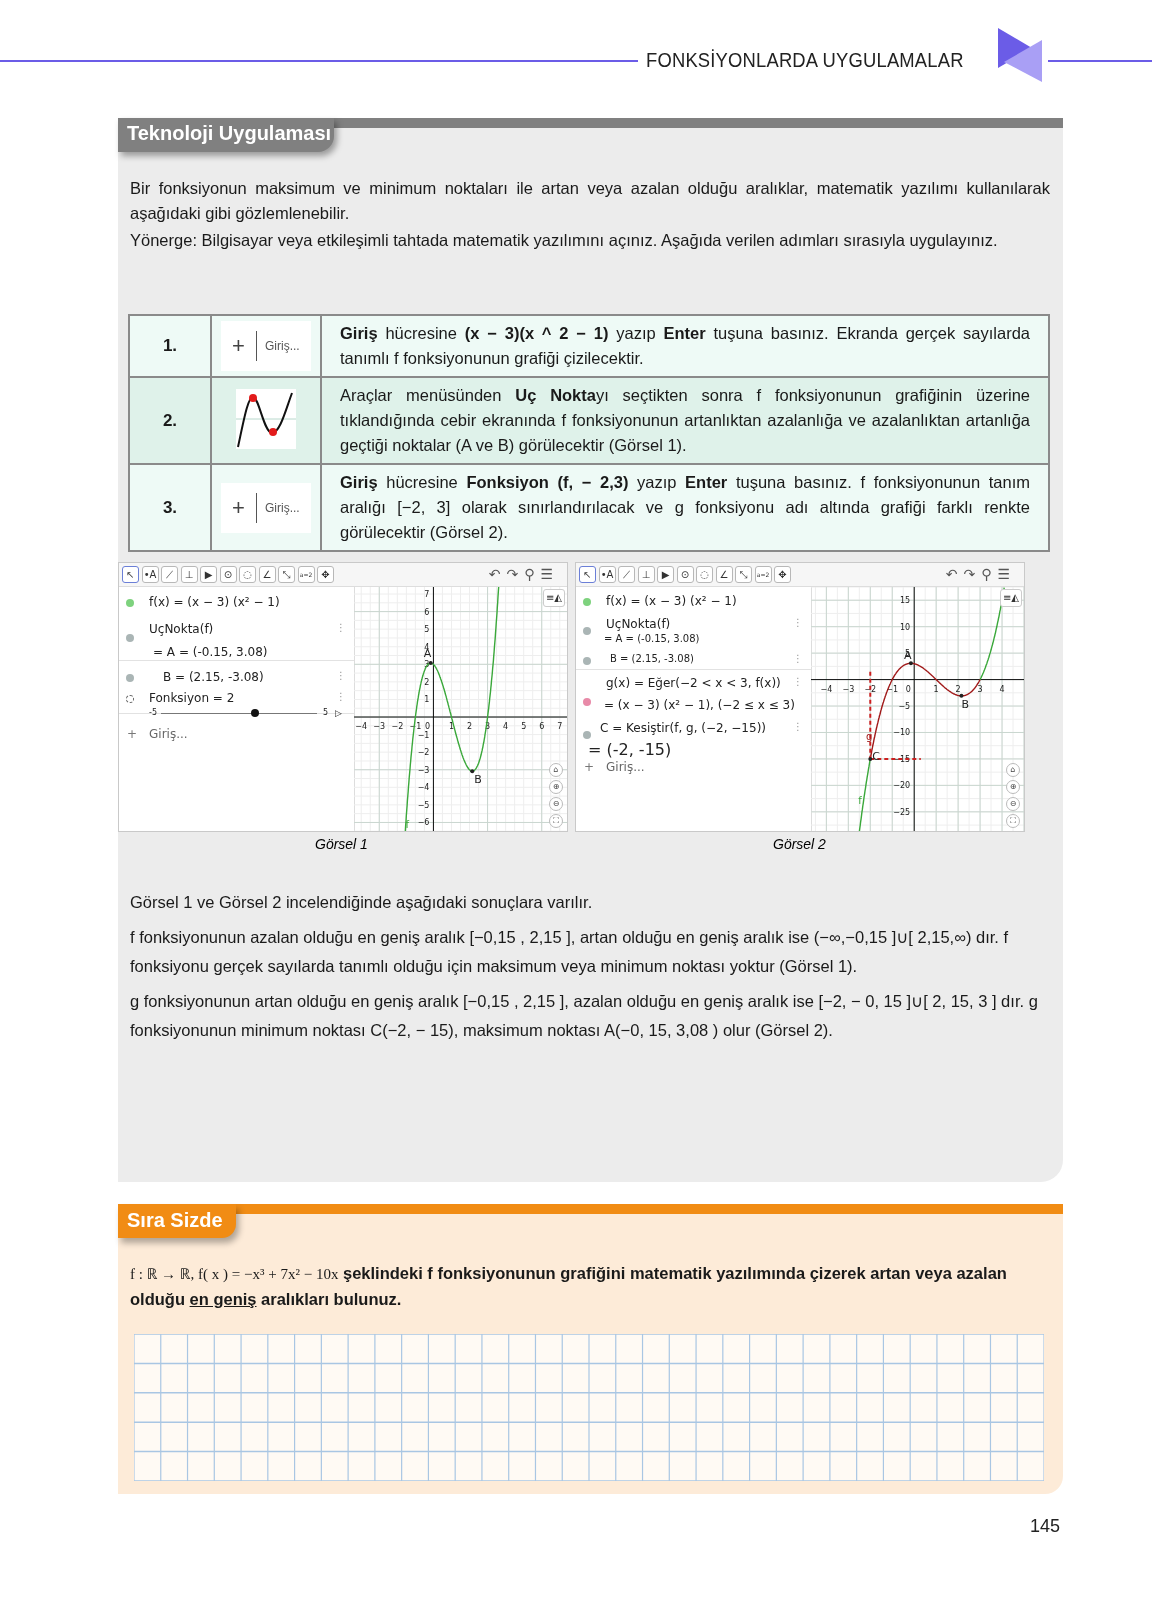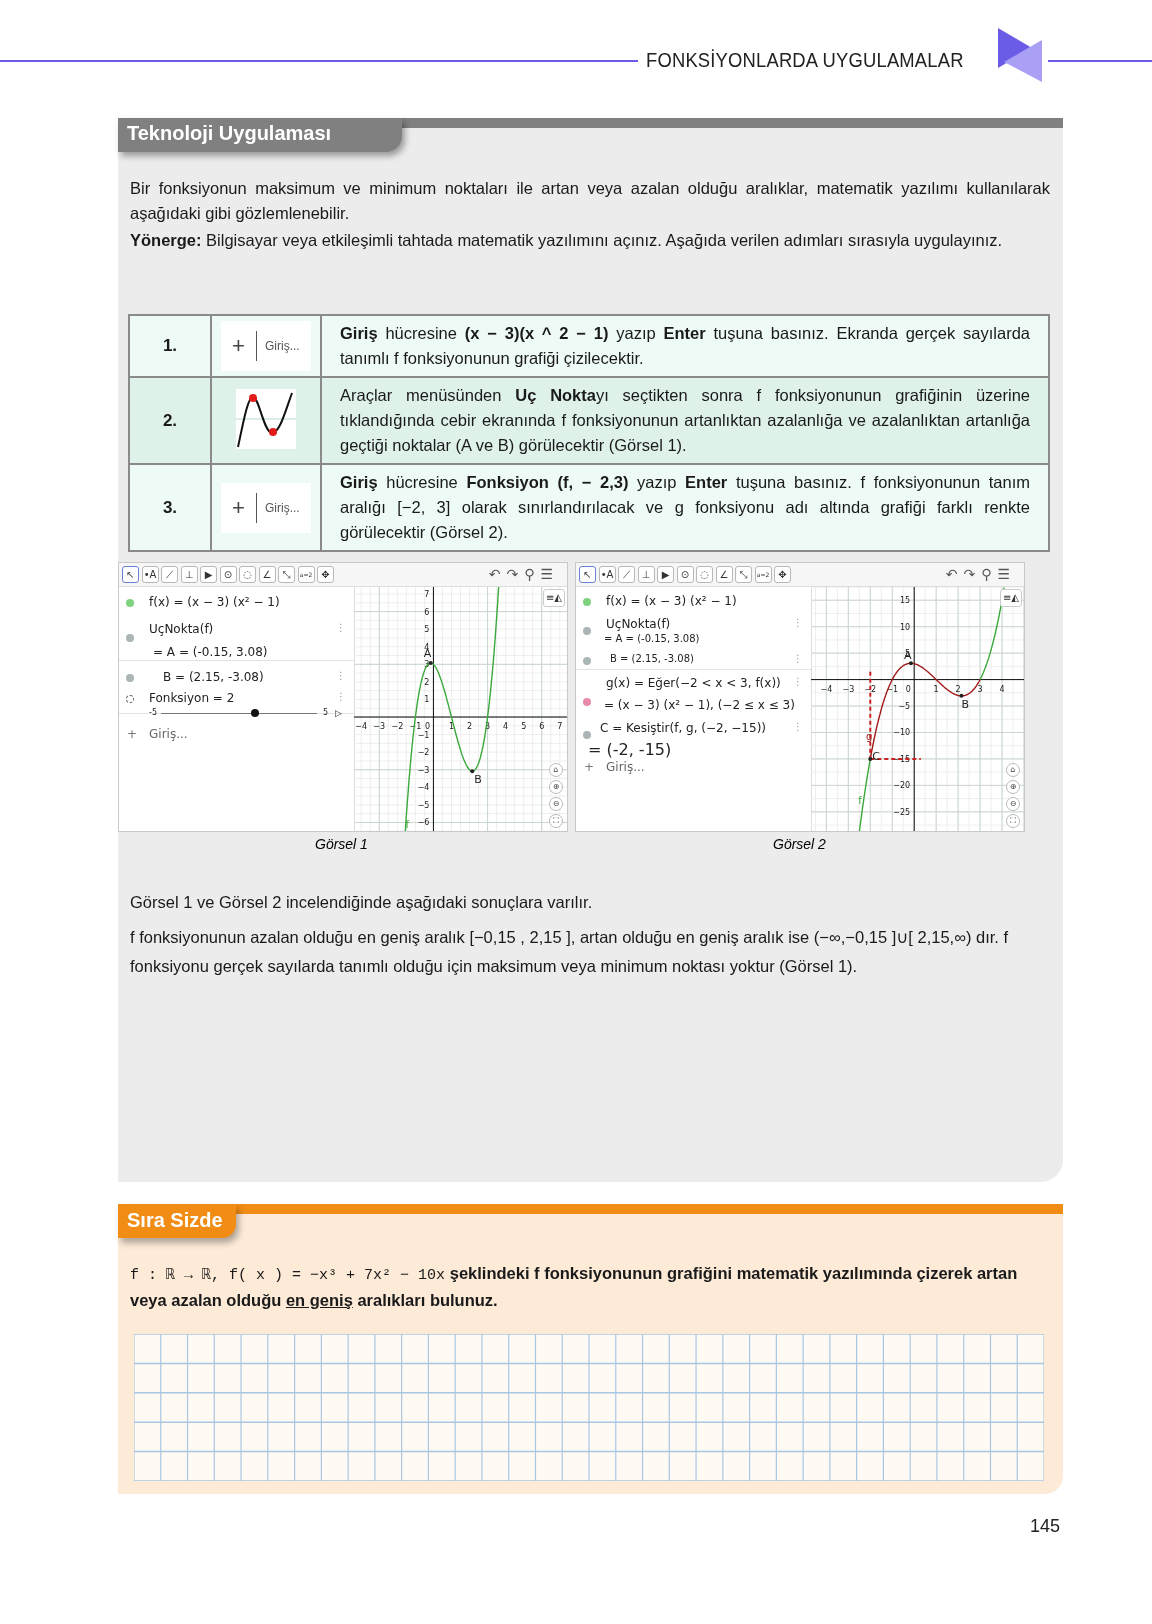--- a/index.html
+++ b/index.html
@@ -8,24 +8,24 @@
 
   
   .hdr-line-left { position: absolute; left: 0; top: 60px; width: 638px; height: 2px; background: #6b5ce7; }
   .hdr-line-right { position: absolute; left: 1048px; top: 60px; width: 104px; height: 2px; background: #6b5ce7; }
   .hdr-title { position: absolute; left: 646px; top: 49px; font-size: 20px; letter-spacing: 0.2px; color: #222; font-family: "Liberation Sans", sans-serif; transform: scaleX(0.92); transform-origin: left; }
   .hdr-icon { position: absolute; left: 996px; top: 26px; width: 48px; height: 56px; }
 
   
   .tech { position: absolute; left: 118px; top: 118px; width: 945px; height: 1064px; background: #ececec; border-radius: 0 0 22px 0; }
   .tech-topbar { position: absolute; left: 0; top: 0; width: 945px; height: 10px; background: #808080; }
-  .tech-tab { position: absolute; left: 0; top: 0; width: 284px; height: 34px; background: #808080; border-radius: 0 0 16px 0; box-shadow: 3px 4px 6px rgba(0,0,0,0.35); color: #fff; font-weight: bold; font-size: 20px; padding: 4px 0 0 9px; }
+  .tech-tab { position: absolute; left: 0; top: 0; width: 216px; height: 34px; background: #808080; border-radius: 0 0 16px 0; box-shadow: 3px 4px 6px rgba(0,0,0,0.35); color: #fff; font-weight: bold; font-size: 20px; padding: 4px 0 0 9px; }
   .intro { position: absolute; left: 12px; top: 58px; width: 920px; font-size: 16.5px; line-height: 25px; text-align: justify; }
   .intro p { margin-bottom: 2px; }
-  .intro b { font-weight: bold; }
+  .intro b { font-weight: normal; }
 
   
   .steps { position: absolute; left: 10px; top: 196px; width: 922px; border-collapse: collapse; }
   .steps td { border: 2px solid #8a8a8a; background: #eefaf6; vertical-align: middle; }
   .steps tr.alt td { background: #dff2ea; }
   .steps td.num { width: 82px; text-align: center; font-weight: bold; font-size: 17px; }
   .steps td.ico { width: 110px; text-align: center; padding: 4px; }
   .steps td.txt { padding: 5px 18px 5px 18px; font-size: 16.5px; line-height: 25px; text-align: justify; }
   .input-box { display: inline-flex; align-items: center; width: 90px; height: 50px; background: #fff; margin: auto; }
   .input-box .plus { width: 36px; text-align: center; font-size: 22px; color: #444; border-right: 1px solid #555; line-height: 30px; }
@@ -56,21 +56,21 @@
   .cap2 { left: 655px; }
 
   .results { position: absolute; left: 12px; top: 770px; width: 920px; font-size: 16.5px; line-height: 29px; }
   .results p { margin-bottom: 6px; }
 
   
   .sira { position: absolute; left: 118px; top: 1204px; width: 945px; height: 290px; background: #fdebd8; border-radius: 0 0 18px 0; }
   .sira-topbar { position: absolute; left: 0; top: 0; width: 945px; height: 10px; background: #f18c14; }
   .sira-tab { position: absolute; left: 0; top: 0; width: 118px; height: 34px; background: #f18c14; border-radius: 0 0 14px 0; box-shadow: 3px 5px 6px rgba(0,0,0,0.3); color: #fff; font-weight: bold; font-size: 20px; padding: 5px 0 0 9px; }
   .sira-text { position: absolute; left: 12px; top: 57px; width: 920px; font-size: 16.5px; line-height: 25px; font-weight: bold; }
-  .sira-text .math { font-weight: normal; font-family: Liberation Mono, monospace; font-size: 15px; text-align: center; }
+  .sira-text .math { font-weight: normal; font-family: Liberation Serif, serif; font-size: 15px; text-align: center; }
   .sira-text u { text-decoration: underline; }
   .grid { position: absolute; left: 16px; top: 130px; width: 910px; height: 147px; background: #fffaf4; }
 
   .page-num { position: absolute; left: 1030px; top: 1516px; font-size: 18px; color: #222; }
 </style>
 </head>
 <body>
 
 <div class="hdr-line-left"></div>
 <div class="hdr-title">FONKSİYONLARDA UYGULAMALAR</div>
@@ -435,20 +435,21 @@
           </div></foreignObject>
       </svg>
   </div>
 
   <div class="caption cap1">Görsel 1</div>
   <div class="caption cap2">Görsel 2</div>
 
   <div class="results">
     <p>Görsel 1 ve Görsel 2 incelendiğinde aşağıdaki sonuçlara varılır.</p>
     <p>f fonksiyonunun azalan olduğu en geniş aralık [−0,15 , 2,15 ], artan olduğu en geniş aralık ise (−∞,−0,15 ]∪[ 2,15,∞)  dır. f fonksiyonu gerçek sayılarda tanımlı olduğu için maksimum veya minimum noktası yoktur (Görsel 1).</p>
+    <p>g fonksiyonunun artan olduğu en geniş aralık [−0,15 , 2,15 ],  azalan olduğu en geniş aralık ise [−2, − 0, 15 ]∪[ 2, 15, 3 ] dır. g fonksiyonunun minimum noktası C(−2, − 15), maksimum noktası A(−0, 15,  3,08 )  olur (Görsel 2).</p>
   </div>
 </div>
 
 <div class="sira">
   <div class="sira-topbar"></div>
   <div class="sira-tab">Sıra Sizde</div>
   <div class="sira-text">
     <span class="math">f : ℝ → ℝ, f( x ) = −x³ + 7x² − 10x</span><span> şeklindeki f fonksiyonunun grafiğini matematik yazılımında çizerek artan veya azalan olduğu </span><u>en geniş</u><span> aralıkları bulunuz.</span>
   </div>
   <svg class="grid" width="910" height="147">

